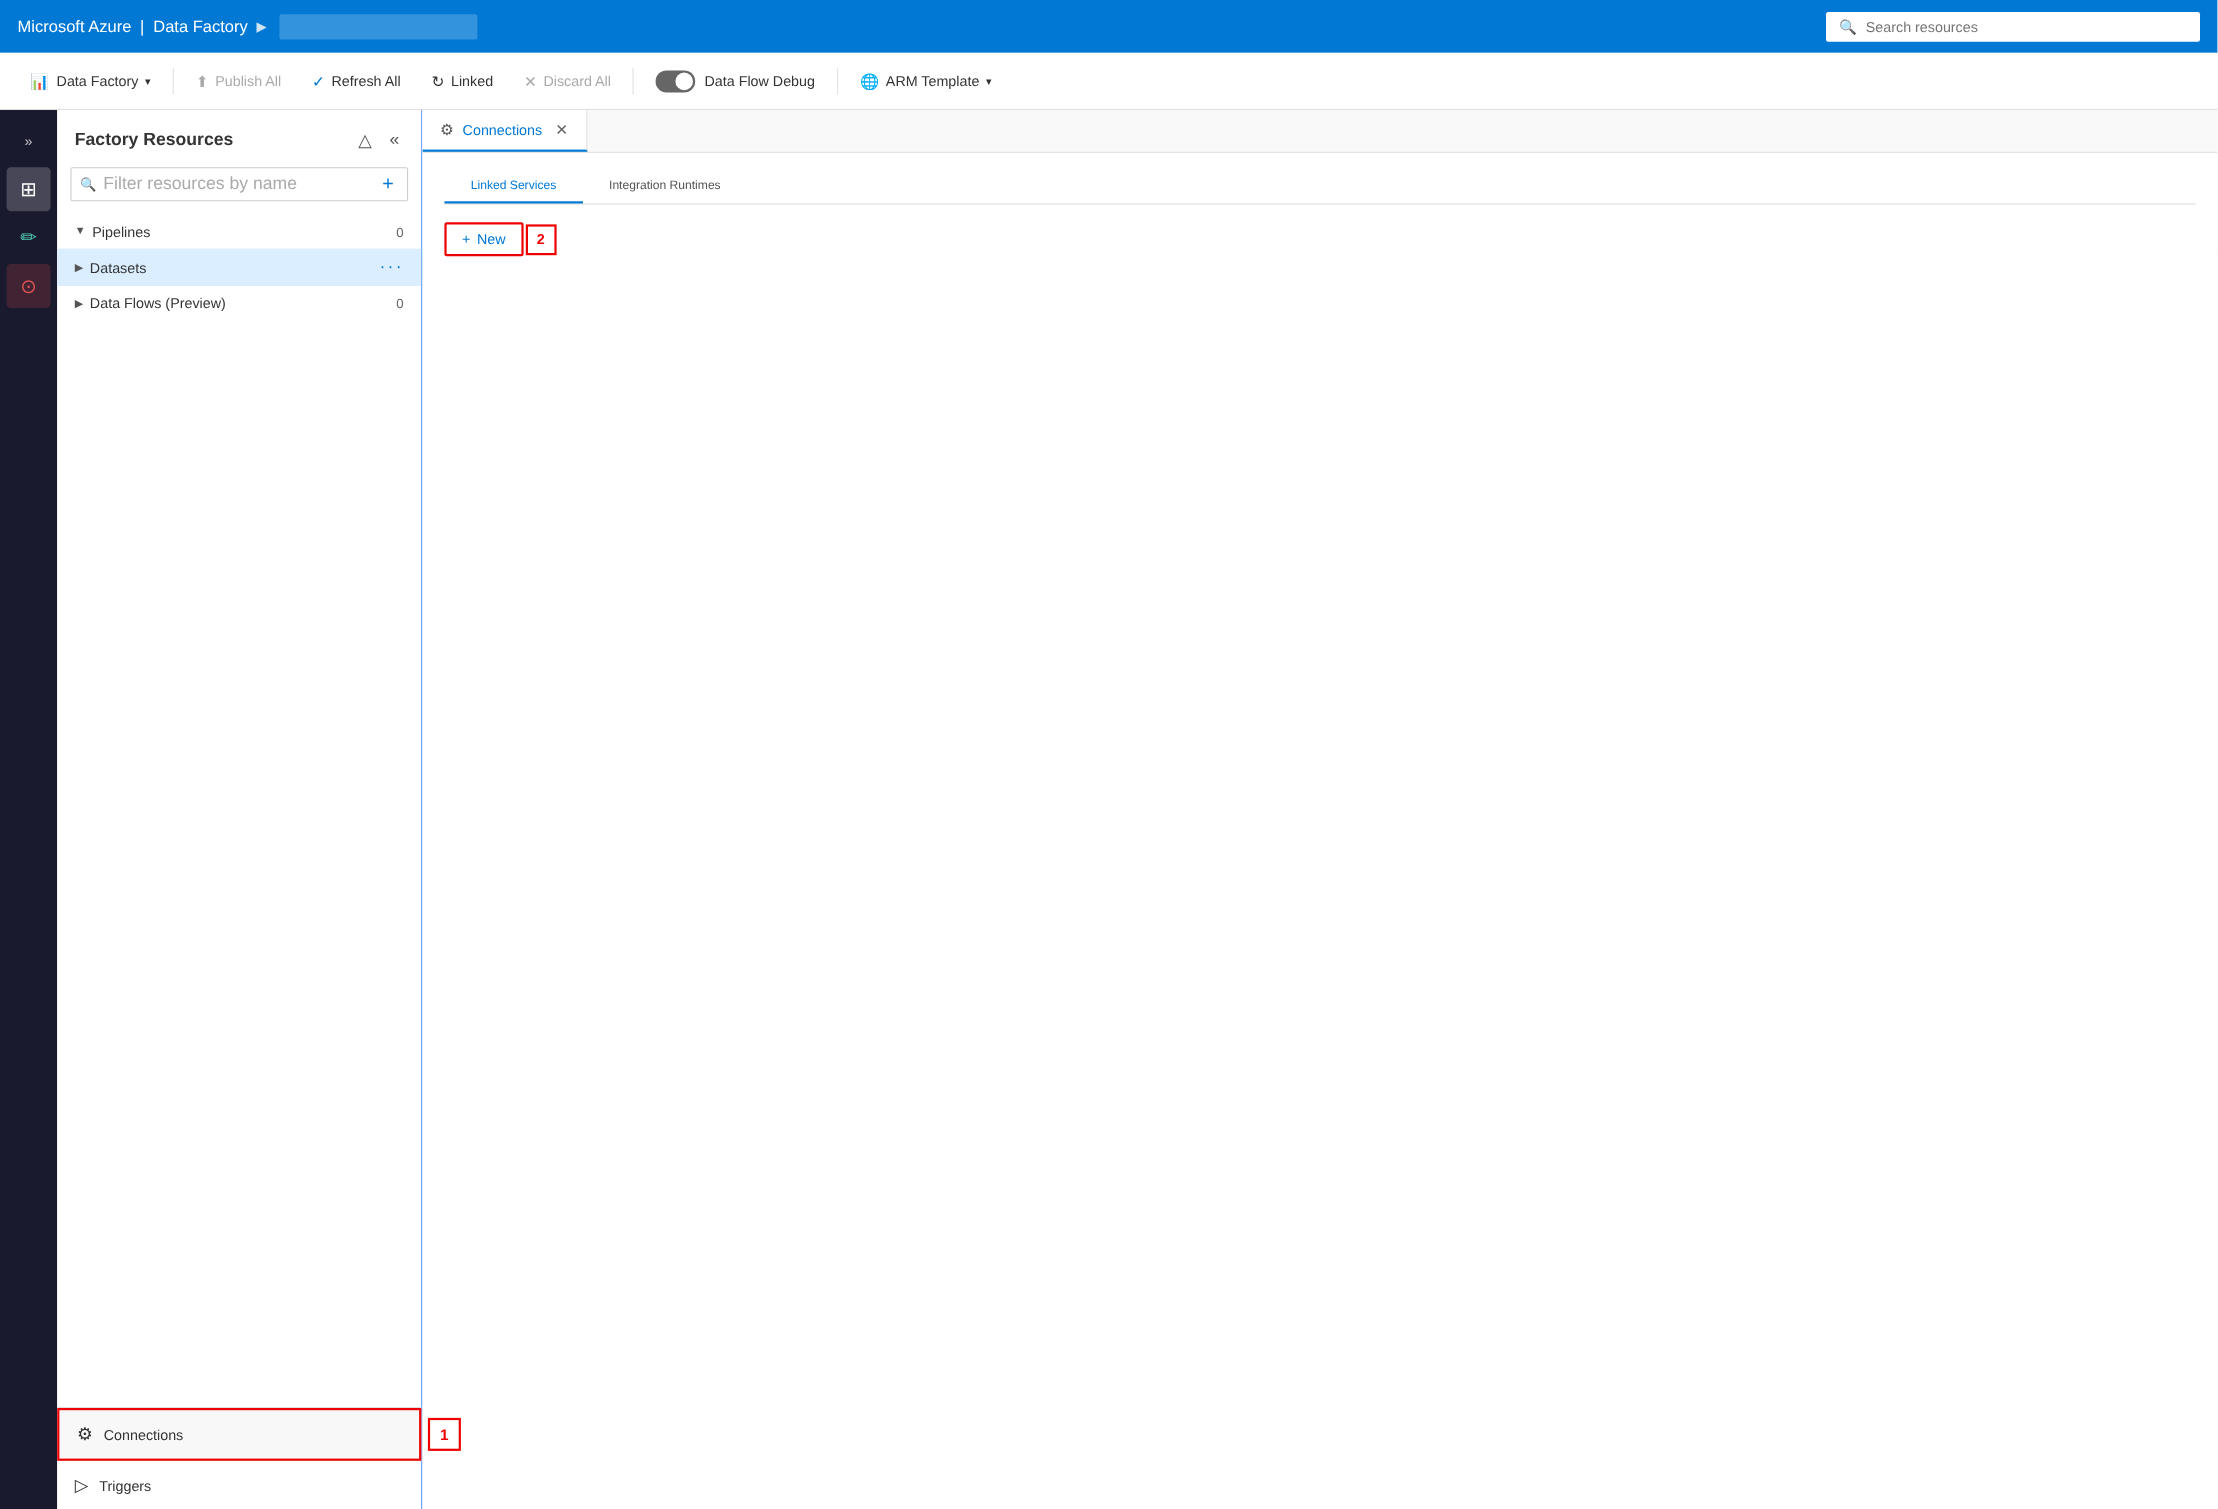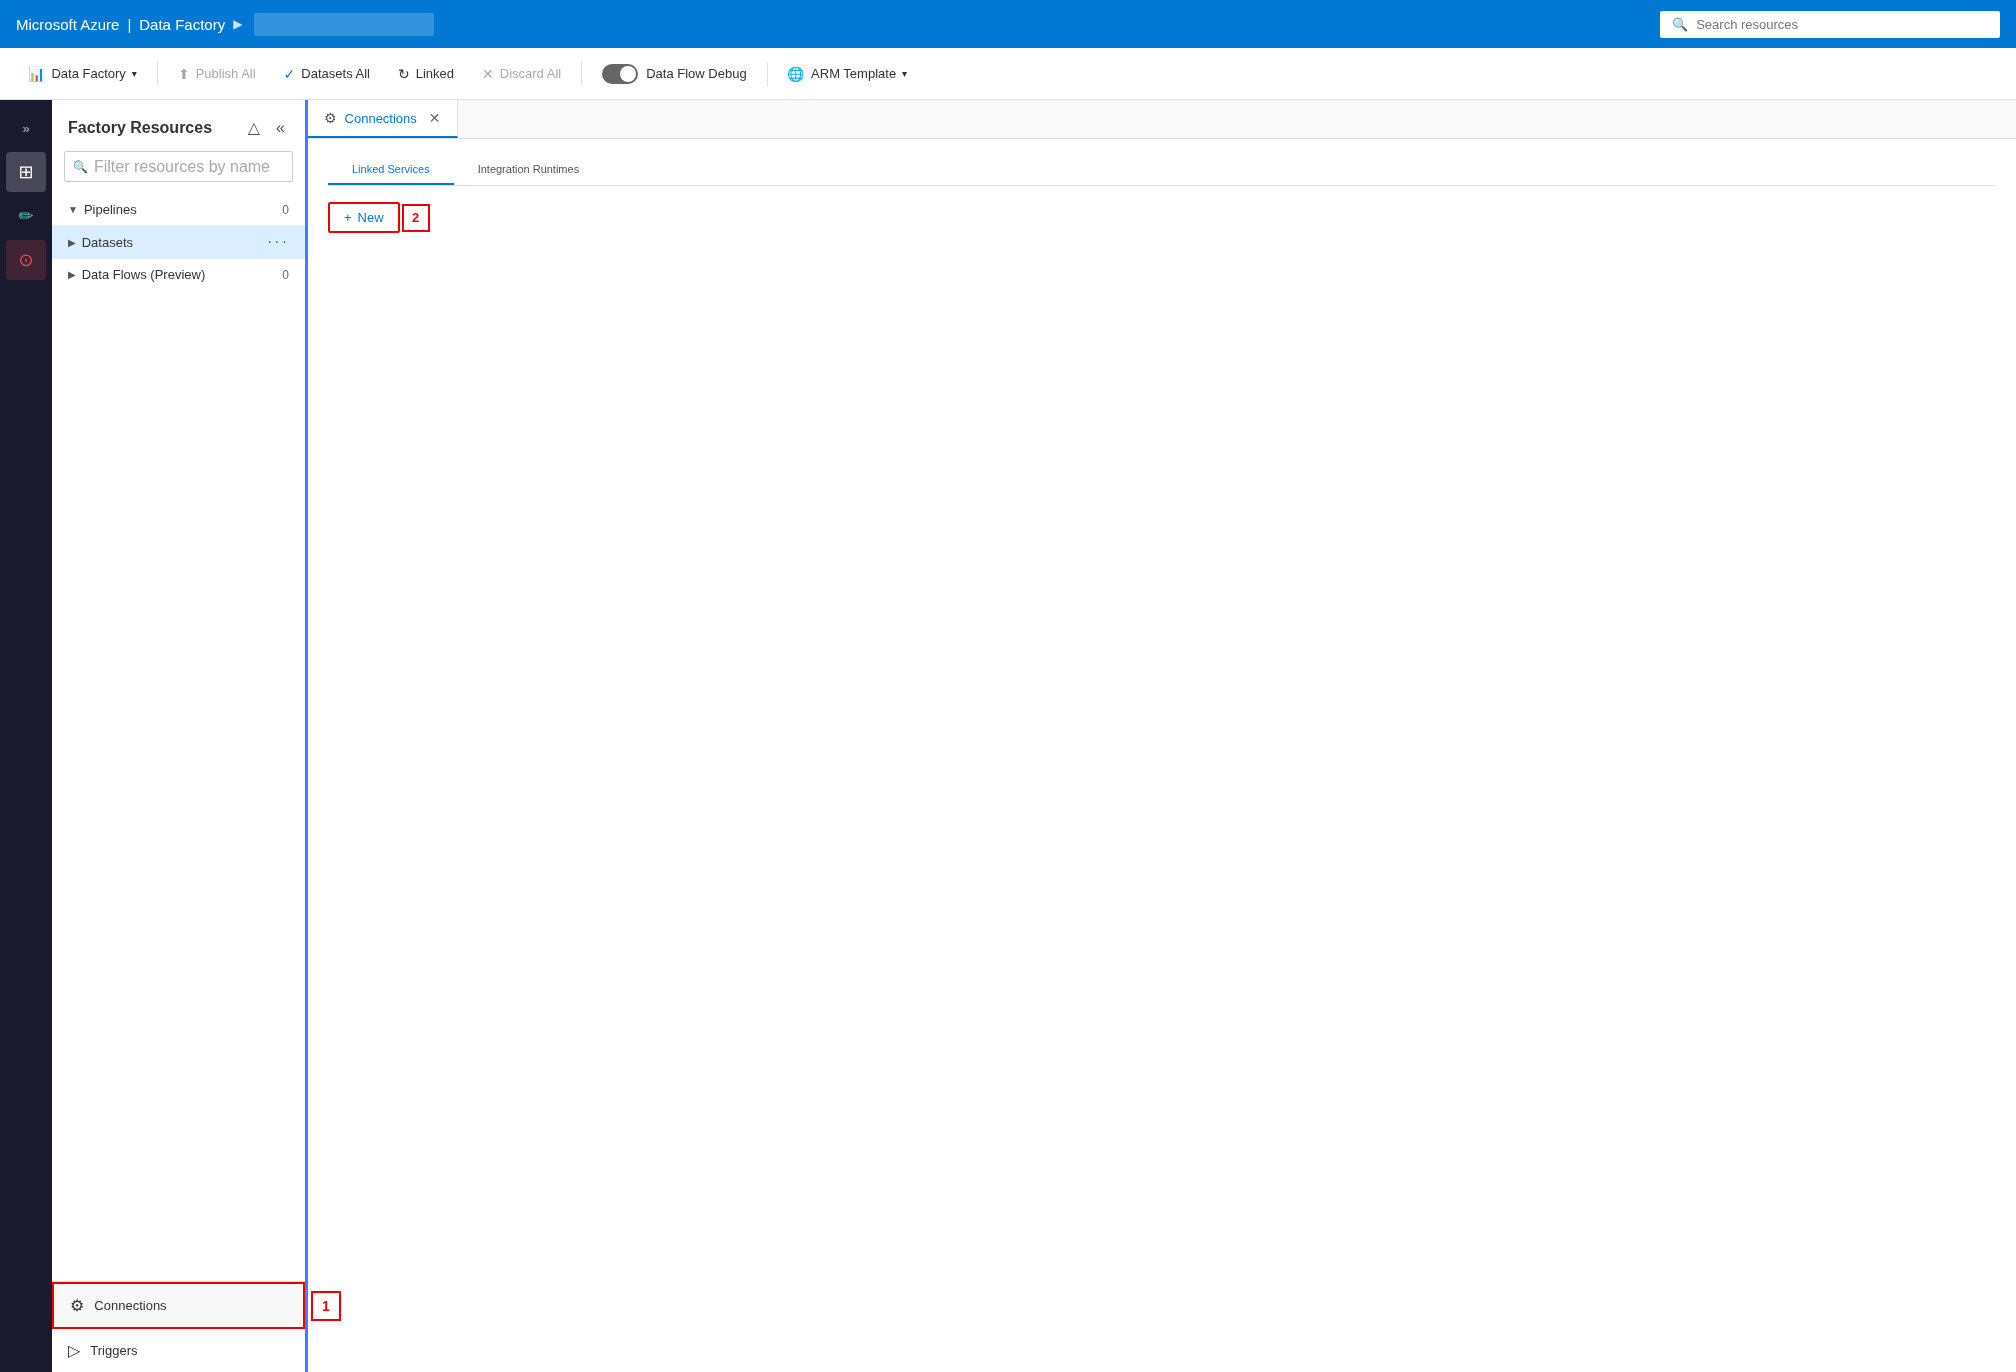--- a/index.html
+++ b/index.html
@@ -127,23 +127,23 @@
       justify-content: center;
       cursor: pointer;
       border-radius: 4px;
       color: white;
       font-size: 18px;
     }
     .sidebar-icon-btn.active { background: rgba(255,255,255,0.2); }
 
     
     .resources-panel {
-      width: 256px;
-      background: white;
-      border-right: 3px solid #3b82f6;
+      width: 332px;
+      background: white;
+      border-right: 1px solid #3b82f6;
       display: flex;
       flex-direction: column;
     }
     .resources-header {
       display: flex;
       align-items: center;
       justify-content: space-between;
       padding: 16px 16px 12px;
     }
     .resources-title {
@@ -390,21 +390,21 @@
     <span>Data Factory</span>
     <span style="font-size:10px;">▾</span>
   </button>
   <div class="toolbar-separator"></div>
   <button class="toolbar-btn disabled">
     <span class="toolbar-icon">⬆</span>
     <span>Publish All</span>
   </button>
   <button class="toolbar-btn">
     <span class="toolbar-icon" style="color:#0078d4;">✓</span>
-    <span>Datasets All</span>
+    <span>Refresh All</span>
   </button>
   <button class="toolbar-btn">
     <span class="toolbar-icon">↻</span>
     <span>Linked</span>
   </button>
   <button class="toolbar-btn disabled">
     <span class="toolbar-icon">✕</span>
     <span>Discard All</span>
   </button>
   <div class="toolbar-separator"></div>

